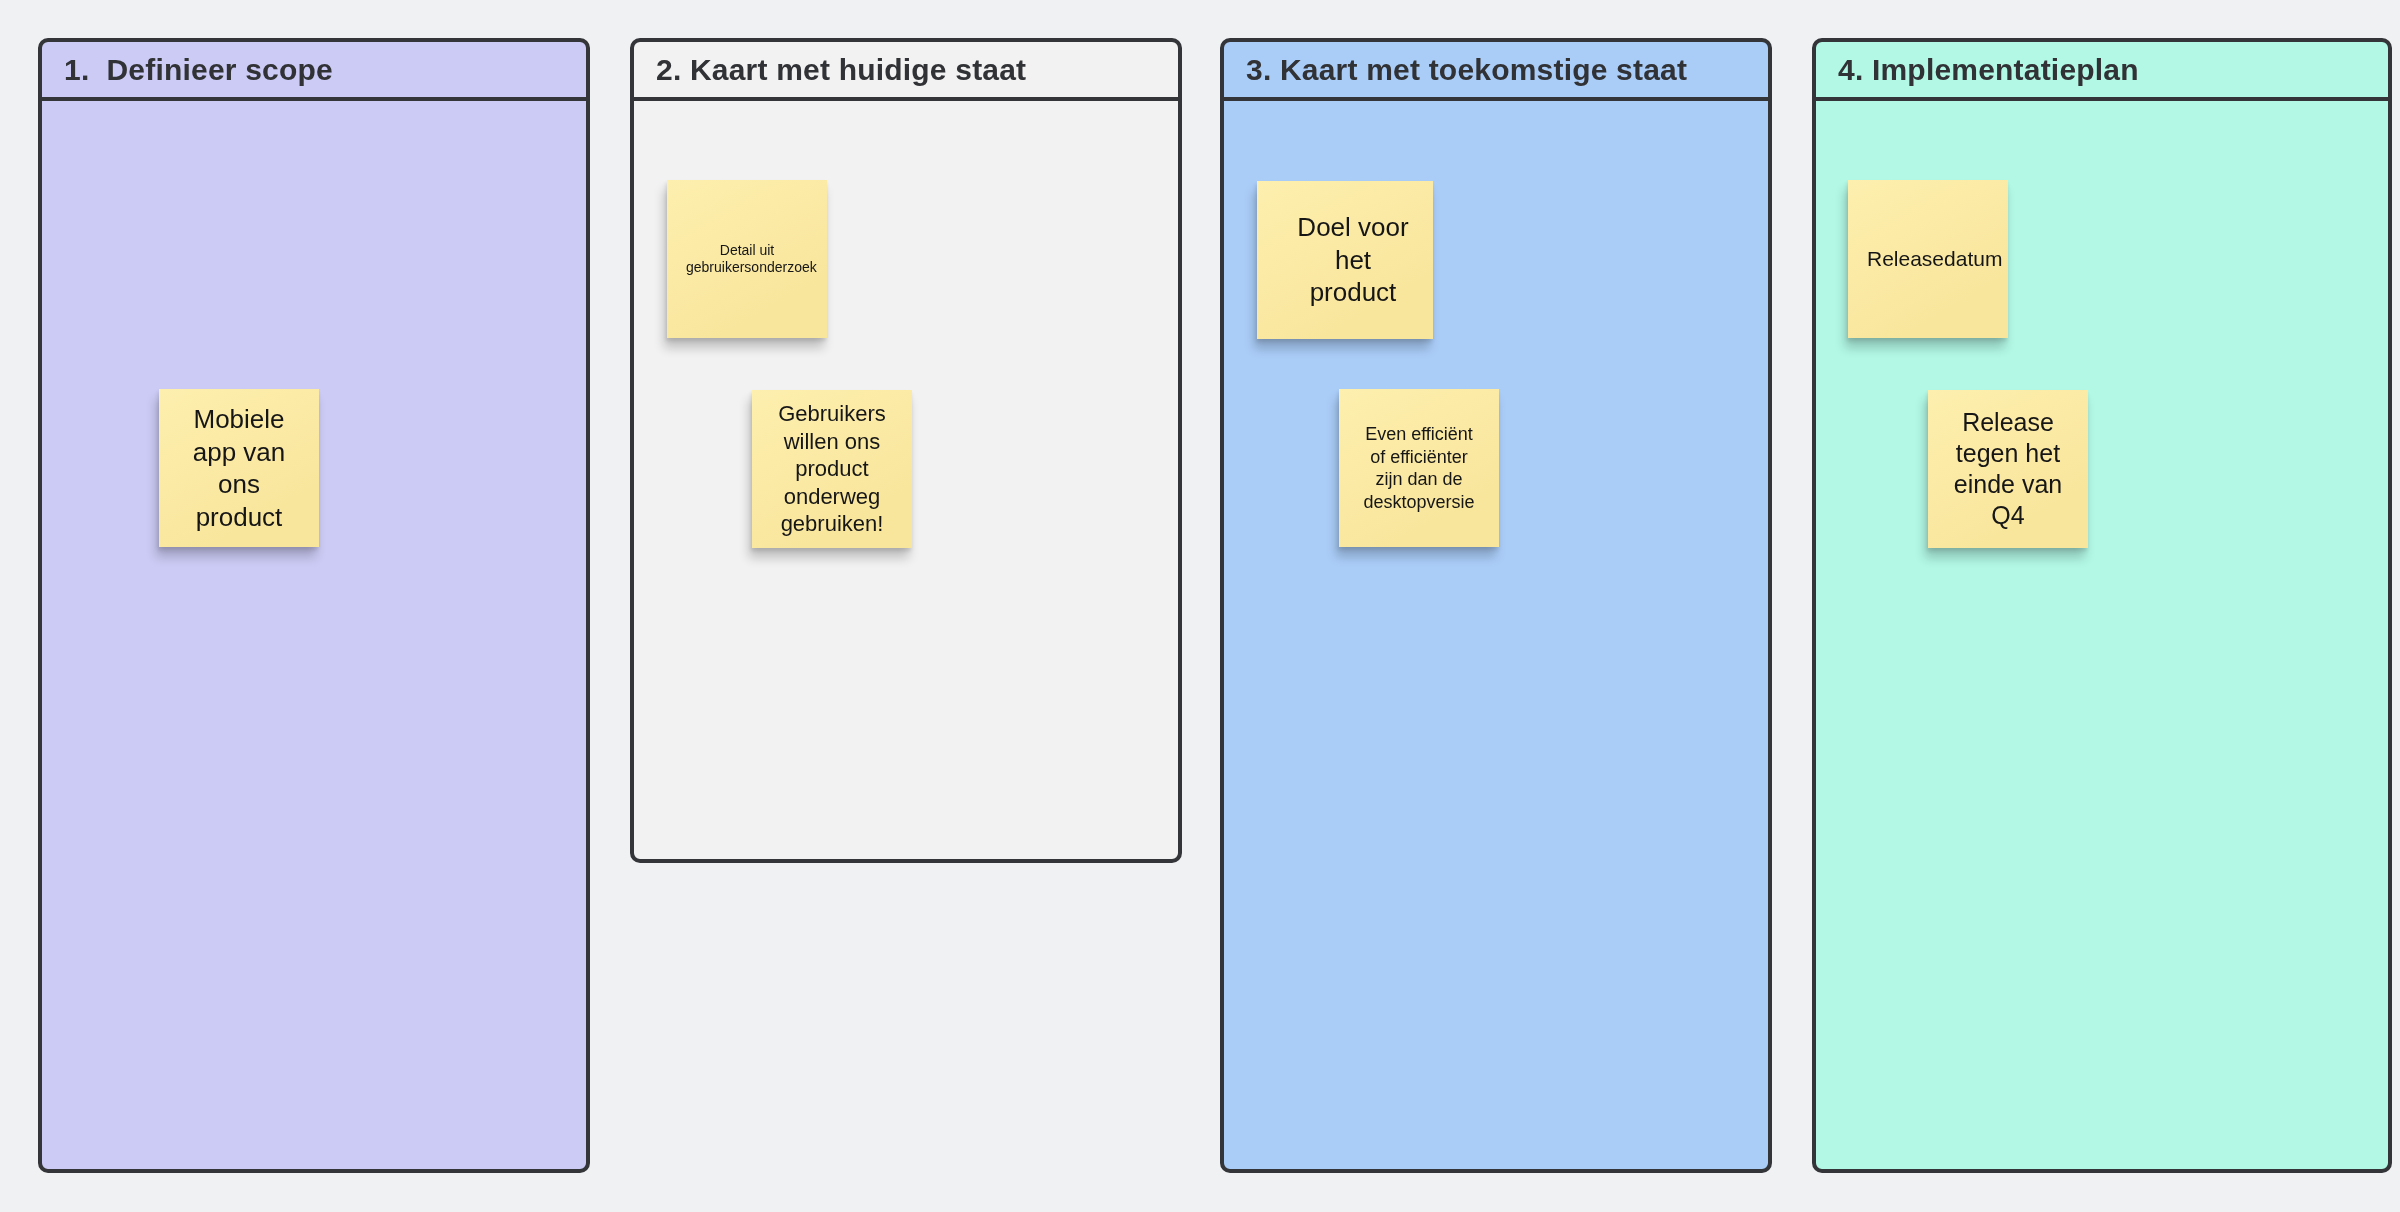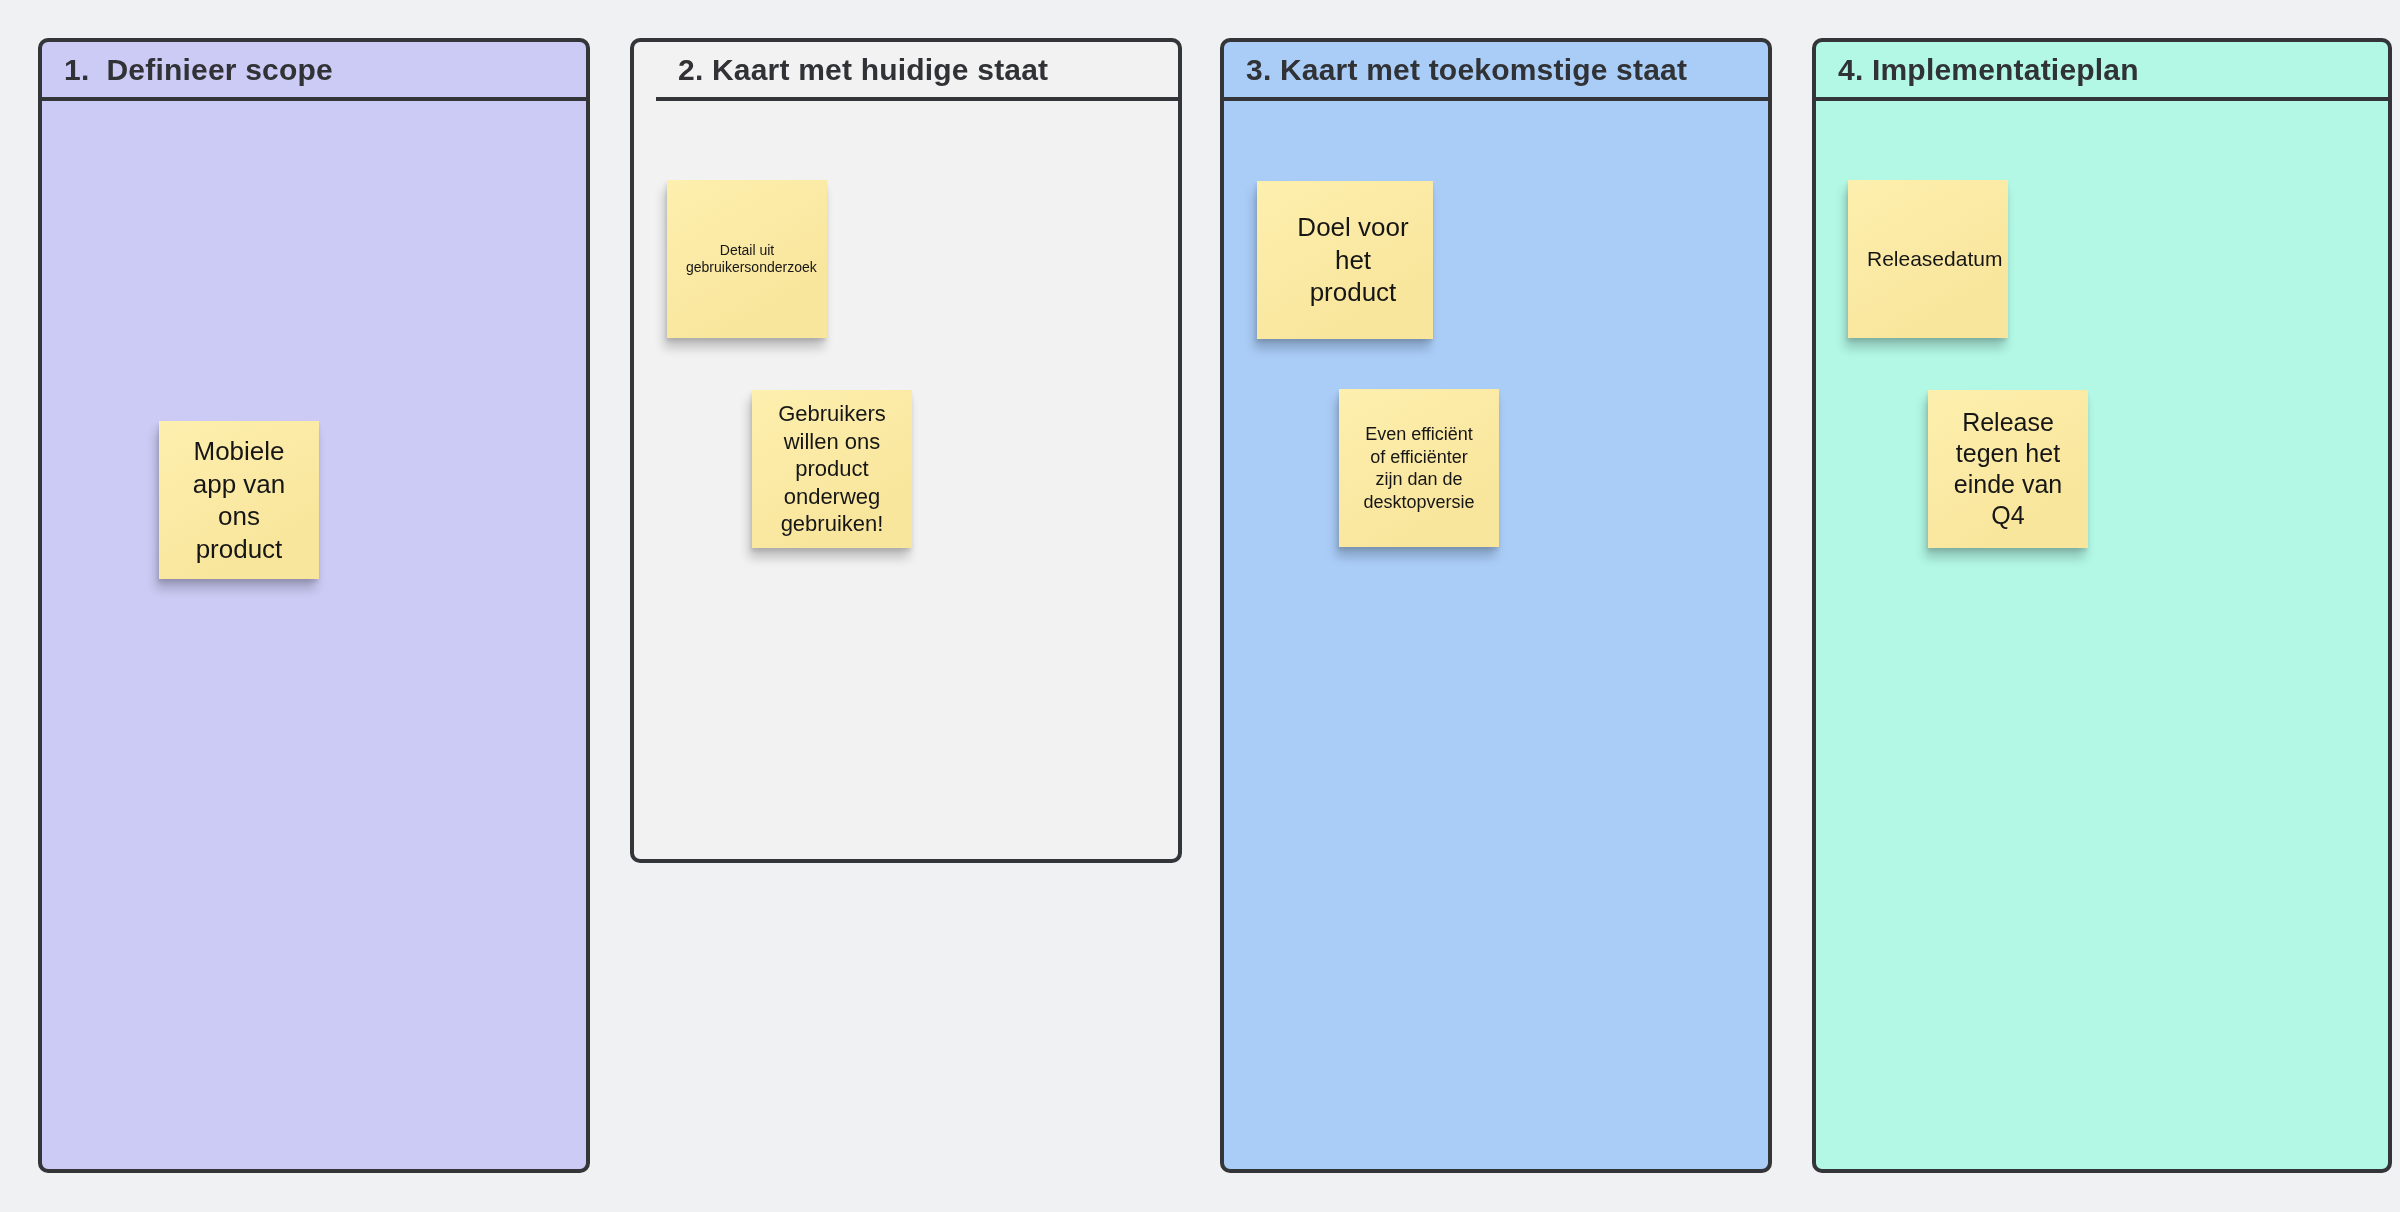--- a/index.html
+++ b/index.html
@@ -59,25 +59,25 @@
 </style>
 </head>
 <body style="background: rgb(240, 241, 243);">
 
 <div id="board">
     <section class="panel" style="left: 38px; top: 38px; width: 552px; height: 1135px; background: rgb(204, 203, 245); border-color: rgb(51, 53, 56);">
       <header class="panel-header" style="border-bottom-color: rgb(51, 53, 56);">
         <h2 class="panel-title" style="color: rgb(49, 50, 53);">1.  Definieer scope</h2>
       </header>
       <div class="panel-body"></div>
-      <div class="sticky" style="left: 117px; top: 347px; font-size: 26px; background: linear-gradient(150deg, rgb(253, 239, 174) 0%, rgb(249, 230, 157) 75%); color: rgb(22, 22, 22); margin-top: 32px;">
+      <div class="sticky" style="left: 117px; top: 347px; font-size: 26px; background: linear-gradient(150deg, rgb(253, 239, 174) 0%, rgb(249, 230, 157) 75%); color: rgb(22, 22, 22);">
         <span class="sticky-text">Mobiele app van ons product</span>
       </div>
     </section>
-    <section class="panel" style="left: 630px; top: 38px; width: 552px; height: 825px; background: rgb(242, 242, 243); border-color: rgb(51, 53, 56); padding-left: 22px;">
+    <section class="panel" style="left: 630px; top: 38px; width: 552px; height: 825px; background: rgb(242, 242, 243); border-color: rgb(51, 53, 56);">
       <header class="panel-header" style="border-bottom-color: rgb(51, 53, 56);">
         <h2 class="panel-title" style="color: rgb(49, 50, 53);">2. Kaart met huidige staat</h2>
       </header>
       <div class="panel-body"></div>
       <div class="sticky" style="left: 33px; top: 138px; font-size: 14px; background: linear-gradient(150deg, rgb(253, 239, 174) 0%, rgb(249, 230, 157) 75%); color: rgb(22, 22, 22);">
         <span class="sticky-text">Detail uit gebruikersonderzoek</span>
       </div>
       <div class="sticky" style="left: 118px; top: 348px; font-size: 22px; background: linear-gradient(150deg, rgb(253, 239, 174) 0%, rgb(249, 230, 157) 75%); color: rgb(22, 22, 22);">
         <span class="sticky-text">Gebruikers willen ons product onderweg gebruiken!</span>
       </div>

